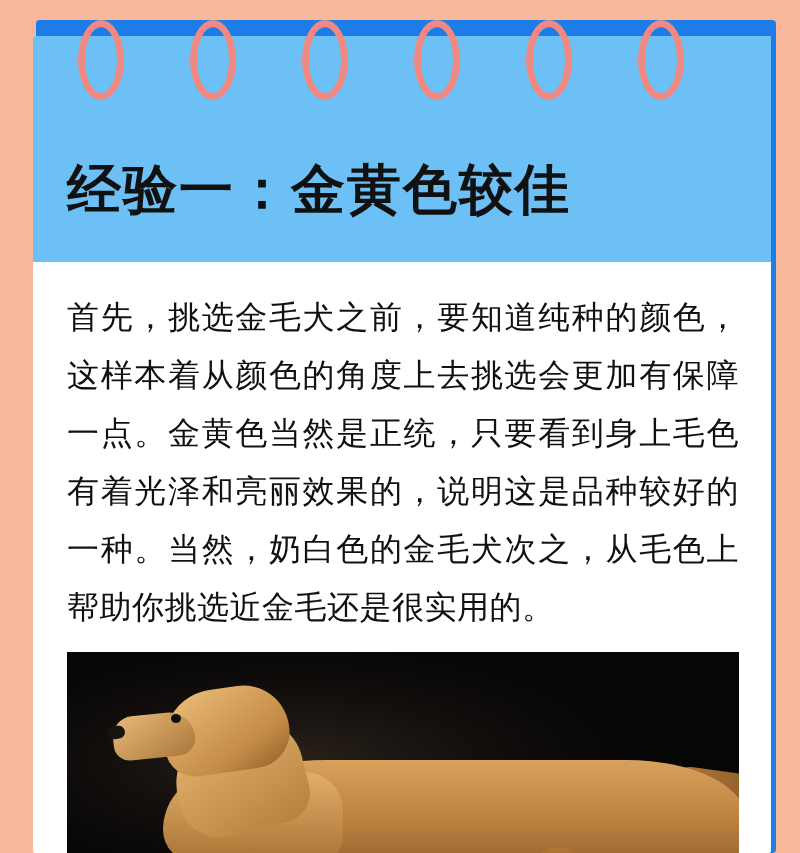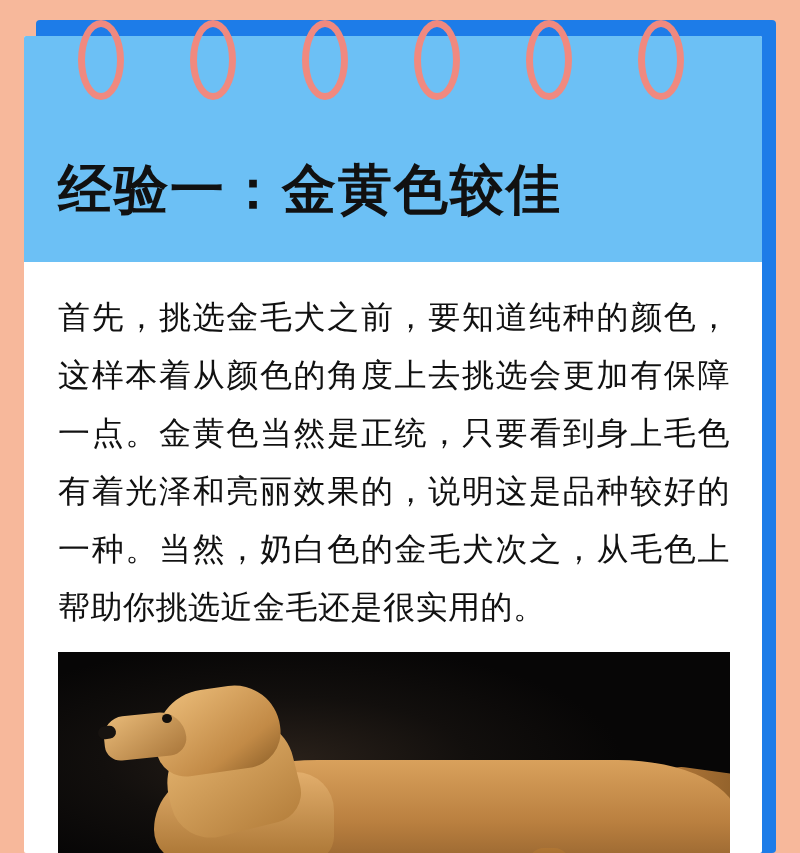--- a/index.html
+++ b/index.html
@@ -32,21 +32,21 @@
     top: 20px;
     width: 740px;
     height: 833px;
     background: #1d7ce8;
     border-radius: 4px;
   }
 
   
   .notebook {
     position: absolute;
-    left: 24px;
+    left: 33px;
     top: 36px;
     width: 738px;
     height: 817px;
     background: #ffffff;
     border-radius: 2px;
     overflow: hidden;
   }
 
   
   .header-band {

